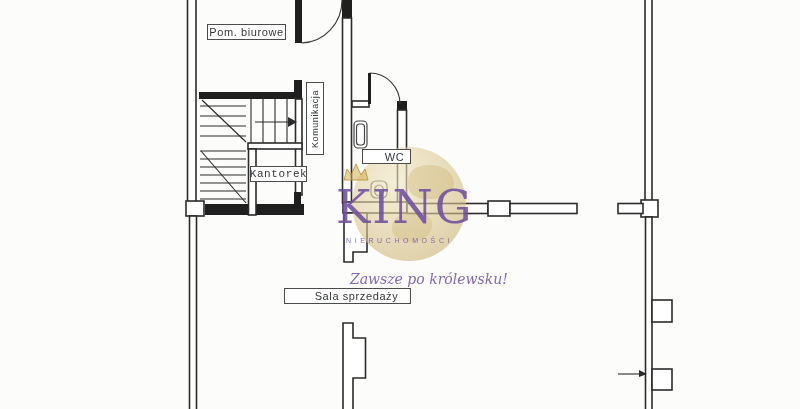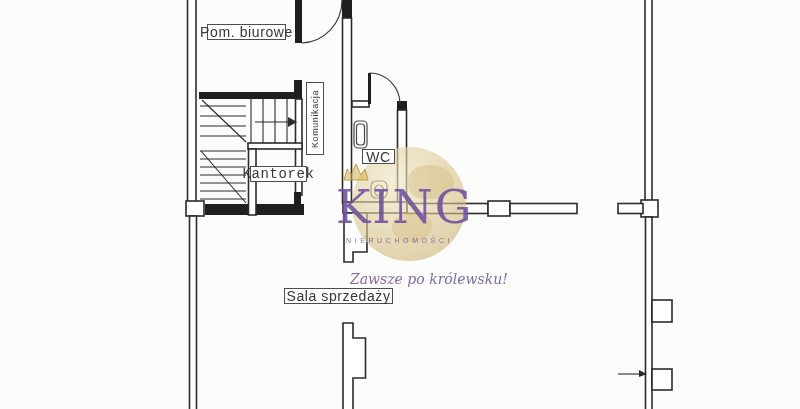--- a/index.html
+++ b/index.html
@@ -10,21 +10,21 @@
   
   .wallH{fill:#ffffff;stroke:#2b2b2b;stroke-width:1.6;}
   .wallF{fill:#1f1f1f;stroke:none;}
   .ln{stroke:#2b2b2b;stroke-width:1.1;fill:none;}
   .arc{stroke:#3a3a3a;stroke-width:1.1;fill:none;}
   .fix{stroke:#474747;stroke-width:1.2;fill:#ffffff;}
   .fill-dark{fill:#2b2b2b;}
 
   
   .rlabel{position:absolute;background:#ffffff;border:1px solid #4c4c4c;color:#34373a;
-          font-size:14px;letter-spacing:.6px;display:flex;align-items:center;justify-content:center;
+          font-size:11px;letter-spacing:.6px;display:flex;align-items:center;justify-content:center;
           white-space:nowrap;z-index:30;text-align:right;}
   .vbox{position:absolute;background:#ffffff;border:1px solid #4c4c4c;z-index:30;}
   .vbox .vtext{position:absolute;left:50%;top:50%;transform:translate(-50%,-50%) rotate(-90deg);
           color:#34373a;font-size:9px;letter-spacing:.6px;white-space:nowrap;}
 
   
   #wm{position:absolute;left:0;top:0;width:800px;height:409px;pointer-events:none;z-index:20;}
   .globe{position:absolute;left:352px;top:147px;width:114px;height:114px;border-radius:50%;
          background:radial-gradient(circle at 38% 30%, #f0e6c4 0%, #e0cf9d 40%, #cdb678 78%, #c2a963 100%);
          opacity:.62;}
@@ -132,17 +132,17 @@
   </div>
 
   <div class="rlabel" style="left:207px;top:24px;width:77px;height:14px;">Pom. biurowe</div>
 
   <div class="vbox" style="left:306px;top:82px;width:16px;height:71px;">
     <span class="vtext">Komunikacja</span>
   </div>
 
   <div class="rlabel" style="left:250px;top:166px;width:55px;height:14px;font-family:Liberation Mono, monospace;">Kantorek</div>
 
-  <div class="rlabel" style="left:362px;top:149px;width:31px;height:13px;">WC</div>
+  <div class="rlabel" style="left:362px;top:149px;width:31px;height:13px;padding-left:16px;">WC</div>
 
-  <div class="rlabel" style="left:284px;top:288px;width:107px;height:14px;">Sala sprzedaży</div>
+  <div class="rlabel" style="left:284px;top:288px;width:107px;height:14px;padding-left:18px;">Sala sprzedaży</div>
 
 </div>
 
 </body></html>

